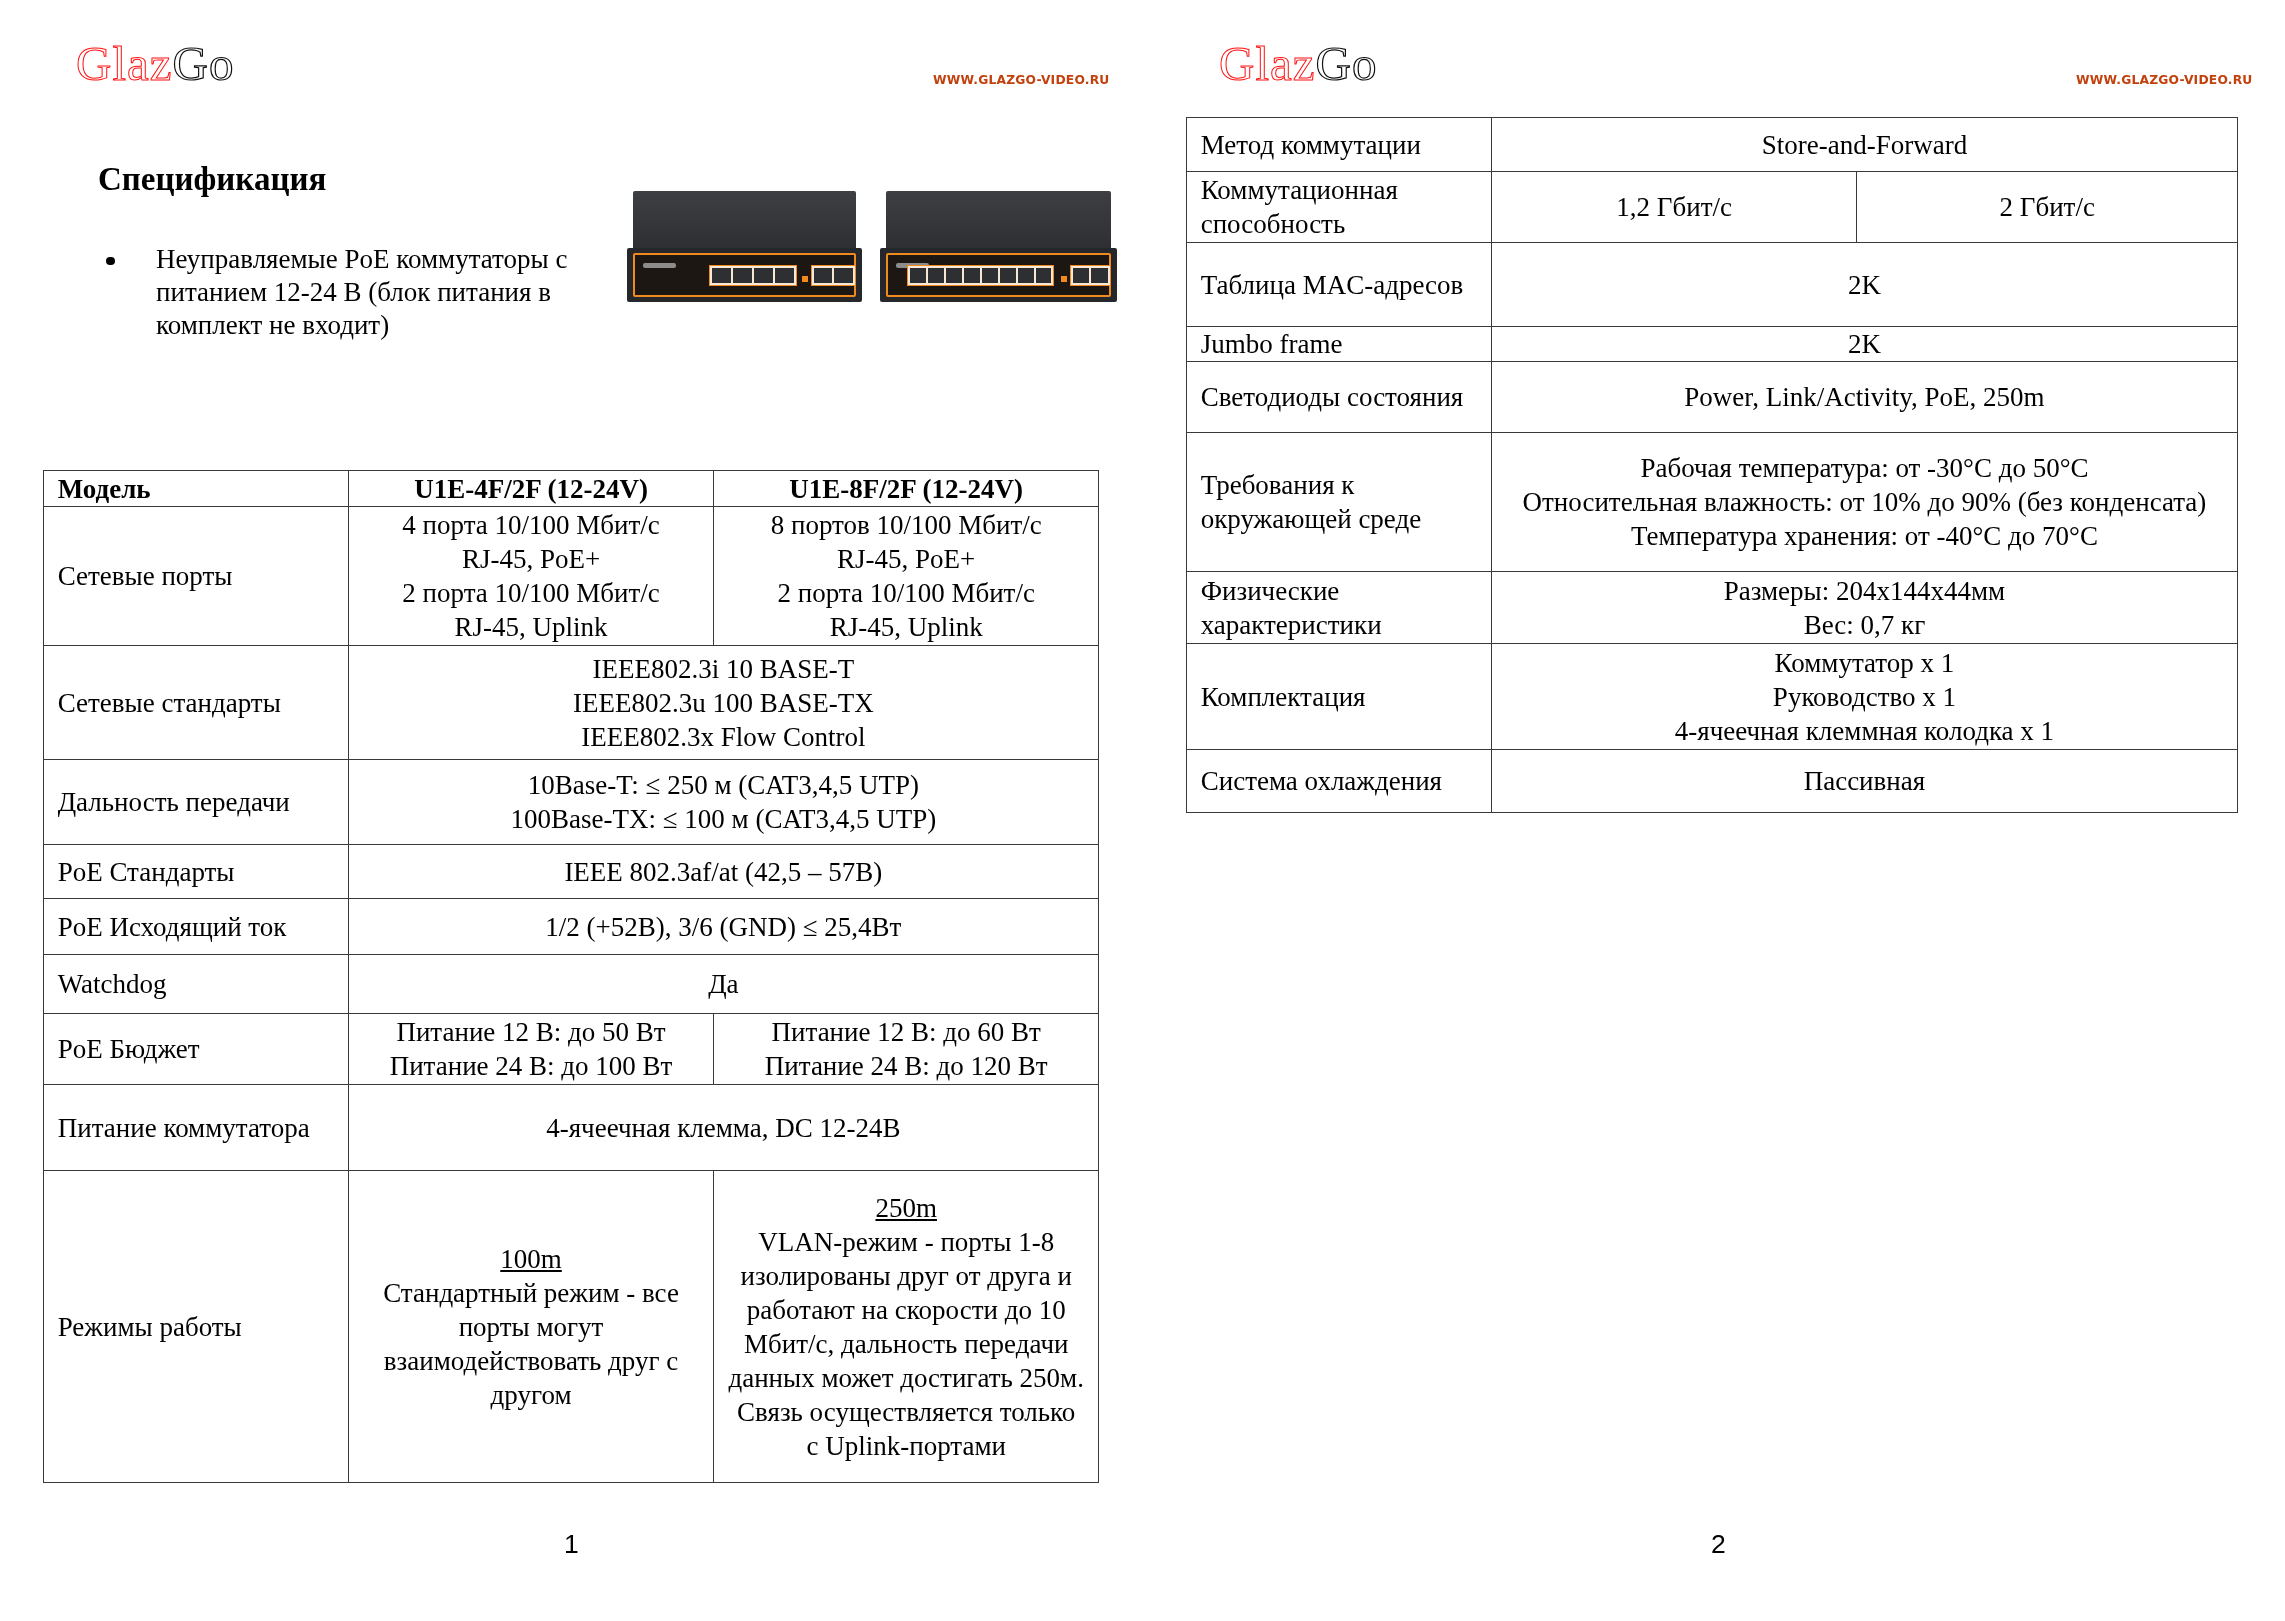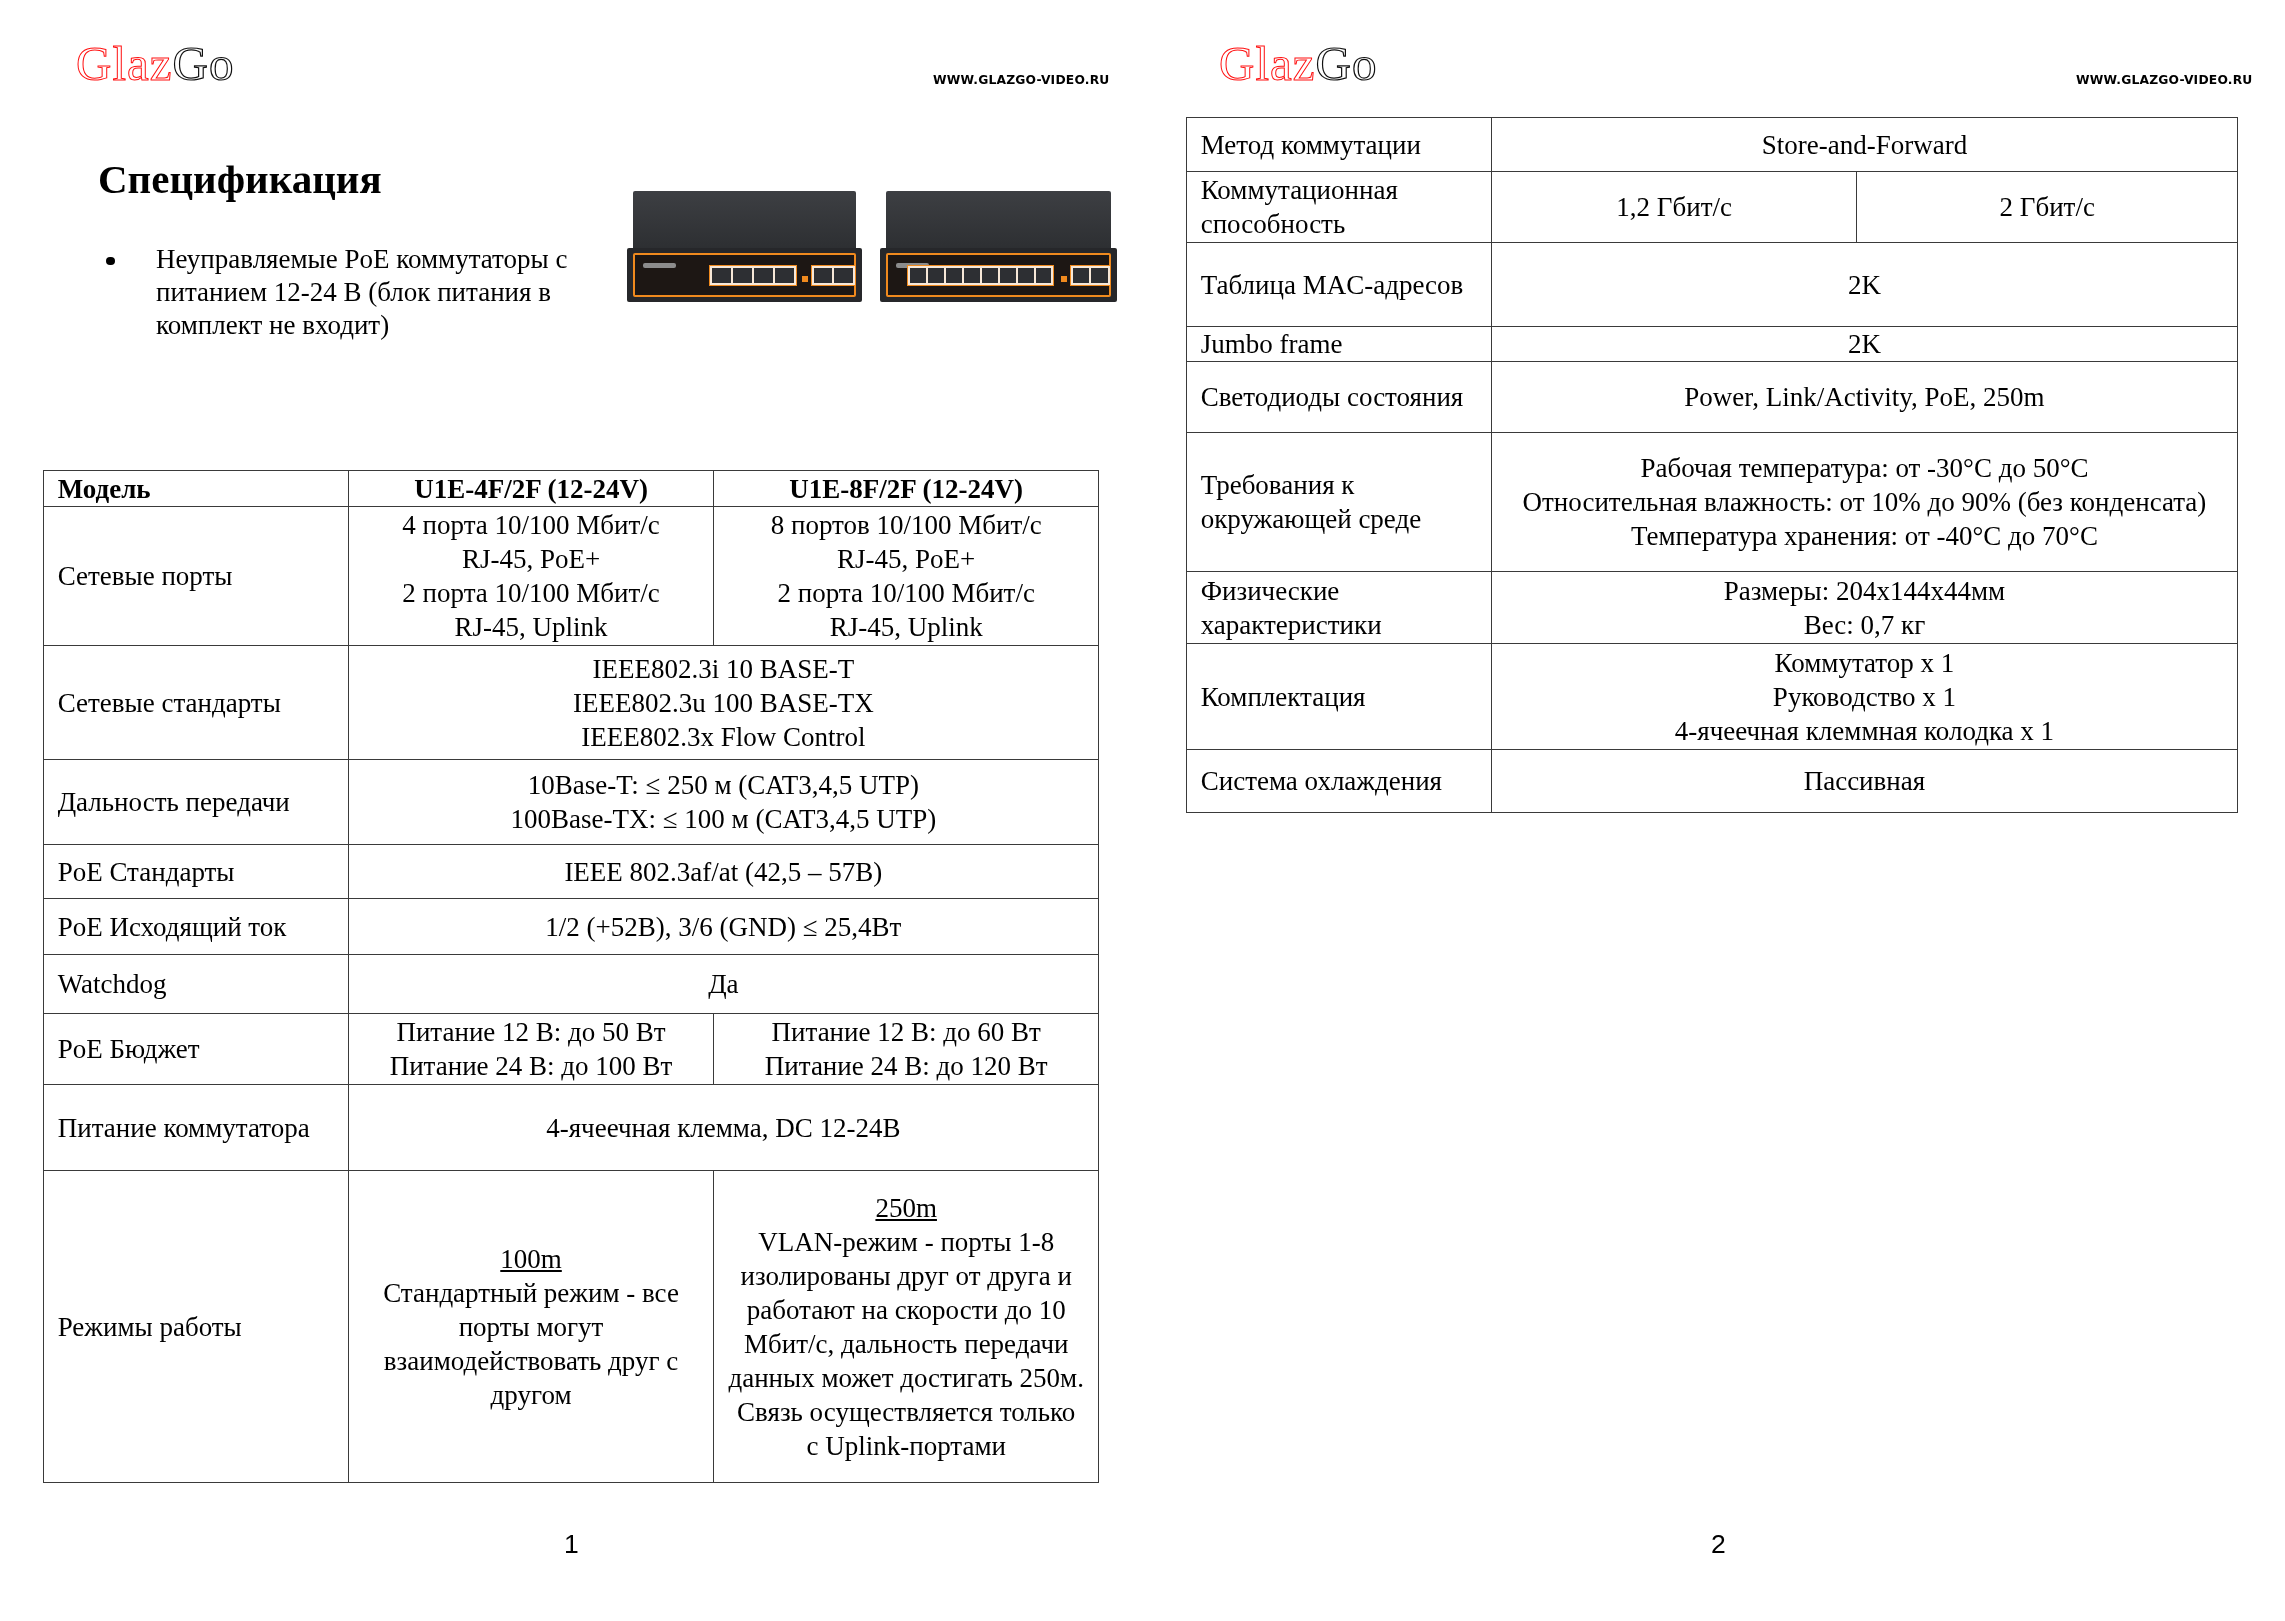--- a/index.html
+++ b/index.html
@@ -15,26 +15,26 @@
     font-family: "Liberation Serif", "DejaVu Serif", serif;
     font-size: 49px; letter-spacing: 1px; line-height: 49px;
     font-weight: normal;
   }
   .logo .glaz { color: #ff1010; -webkit-text-stroke: 1px #ff1010; color: transparent; }
   .logo .go { color: transparent; -webkit-text-stroke: 1.2px #111; }
 
   .site-url {
     position: absolute; top: 73px; left: 933px; width: 186px;
     font-family: "DejaVu Sans", sans-serif; font-weight: bold;
-    font-size: 12.3px; letter-spacing: 0.2px; color: #000000;
+    font-size: 12.3px; letter-spacing: 0.2px; color: #c2410c;
   }
 
   .spec-title {
     position: absolute; left: 98px; top: 157px;
-    font-size: 41px; font-weight: bold; line-height: 45px;
+    font-size: 33px; font-weight: bold; line-height: 45px;
   }
   .bullet {
     position: absolute; left: 106px; top: 243px; width: 529px;
     font-size: 27px; line-height: 33px;
   }
   .bullet .dot {
     position: absolute; left: 0; top: 13.7px; width: 8.8px; height: 8.8px;
     border-radius: 50%; background: #000;
   }
   .bullet .txt { display: block; margin-left: 50px; }

